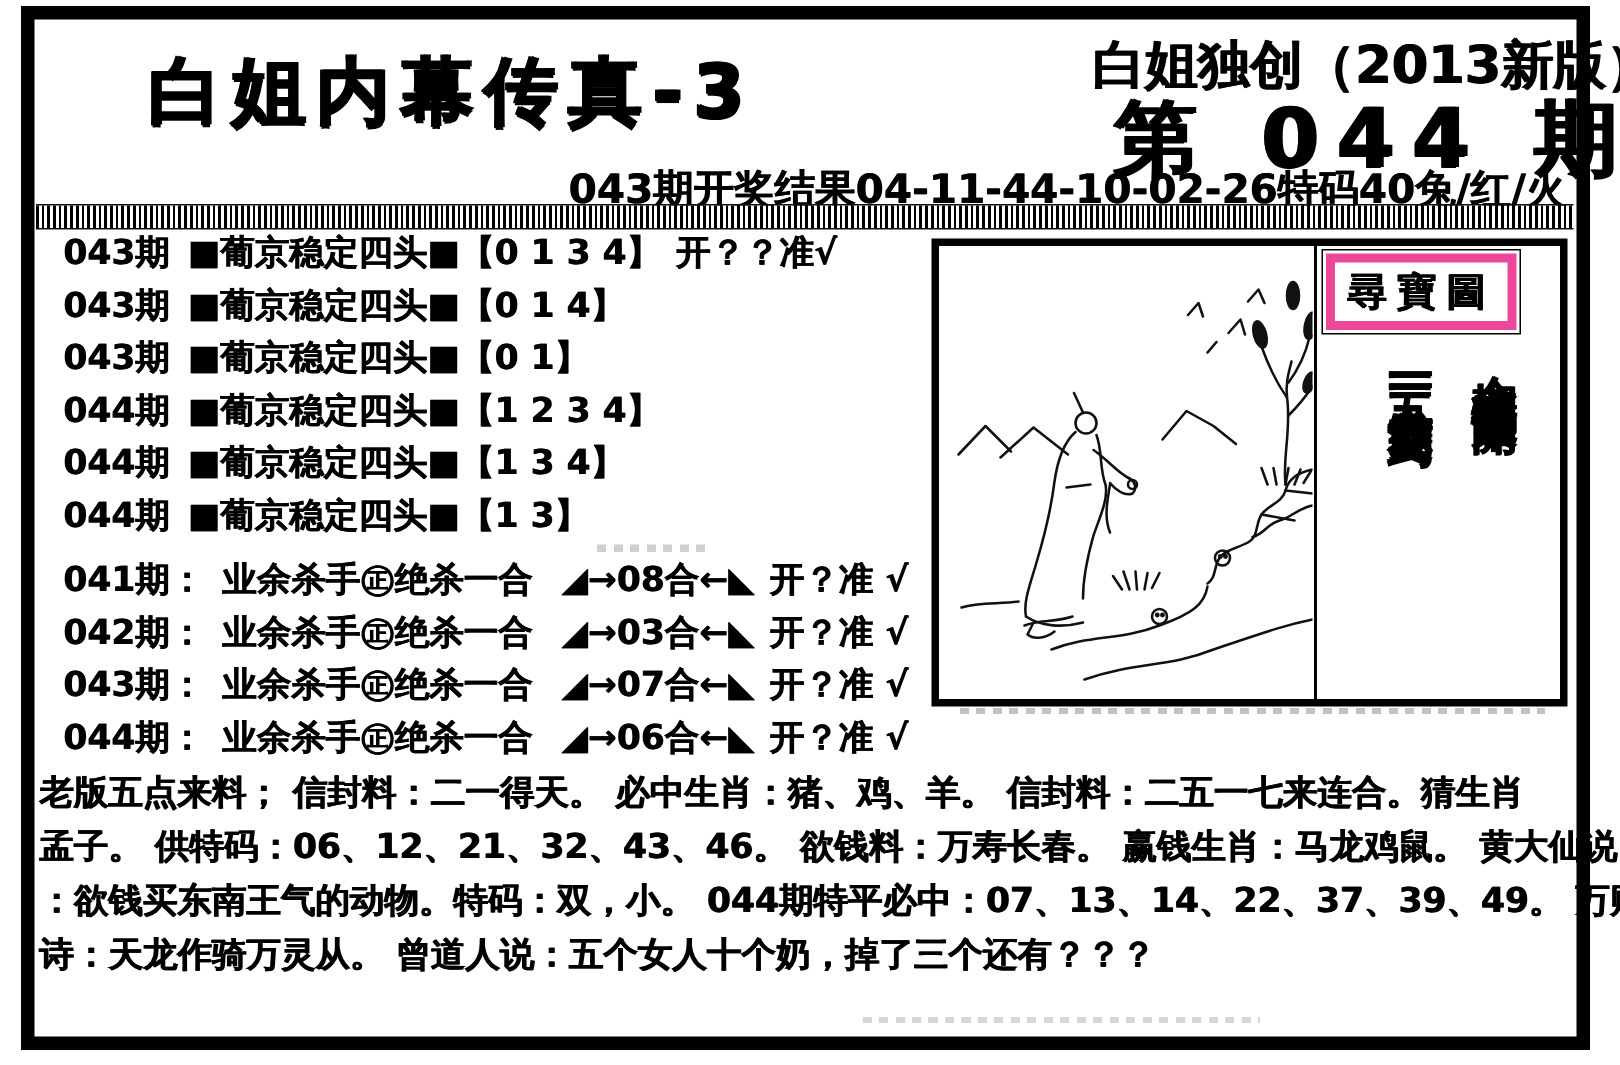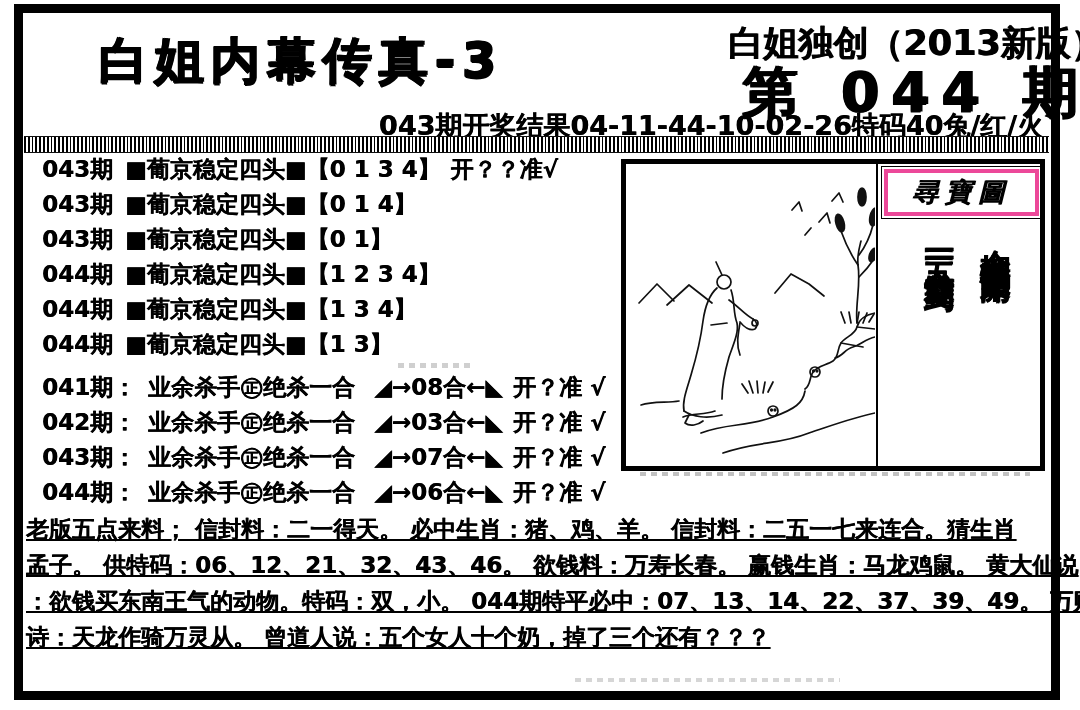--- a/index.html
+++ b/index.html
@@ -28,33 +28,33 @@
        white-space:nowrap;display:flex;
        text-shadow:0.5px 0 #000;}
   .row .p{margin-right:12px;}
   .row .r{margin-left:10px;}
   .row .t{margin-left:19px;}
   
   .sketch-box{position:absolute;left:621px;top:159px;width:424px;height:312px;
               border:5px solid #000;box-sizing:border-box;background:#fff;}
   .sketch-box svg{position:absolute;left:1px;top:1px;}
   .divider{position:absolute;left:250px;top:0;bottom:0;width:2px;background:#000;}
-  .treasure-label{position:absolute;left:258px;top:5px;border:4px solid #ec4899;
+  .treasure-label{position:absolute;left:258px;top:5px;border:6px solid #ec4899;
                   outline:1px solid #000;outline-offset:2px;
-                  padding:2px 24px;font-size:26px;font-weight:900;letter-spacing:7px;
-                  white-space:nowrap;text-shadow:1px 0 #000;font-style:italic;}
+                  padding:2px 8px;font-size:26px;font-weight:900;letter-spacing:7px;
+                  white-space:nowrap;text-shadow:1px 0 #000;}
   .vcol{position:absolute;writing-mode:vertical-rl;text-orientation:upright;
         font-size:30px;font-weight:900;letter-spacing:4px;white-space:nowrap;
         text-shadow:1px 0 #000,0 1px #000;}
   .vcol.right{left:348px;top:62px;}
   .vcol.left{left:292px;top:70px;}
   
   .footer{position:absolute;left:26px;top:511px;width:1022px;}
   .footer div{font-size:23px;font-weight:700;line-height:36px;white-space:nowrap;
-              text-shadow:0.6px 0 #000;text-decoration:underline;}
+              text-shadow:0.6px 0 #000;}
   
   .smudge{position:absolute;opacity:.45;
           background:repeating-linear-gradient(90deg,#777 0 6px,transparent 6px 11px);}
   .smudge.s1{left:398px;top:363px;width:72px;height:5px;opacity:.35;}
   .smudge.s2{left:640px;top:472px;width:390px;height:4px;}
   .smudge.s3{left:575px;top:678px;width:265px;height:4px;opacity:.3;}
 </style>
 </head>
 <body>
 

